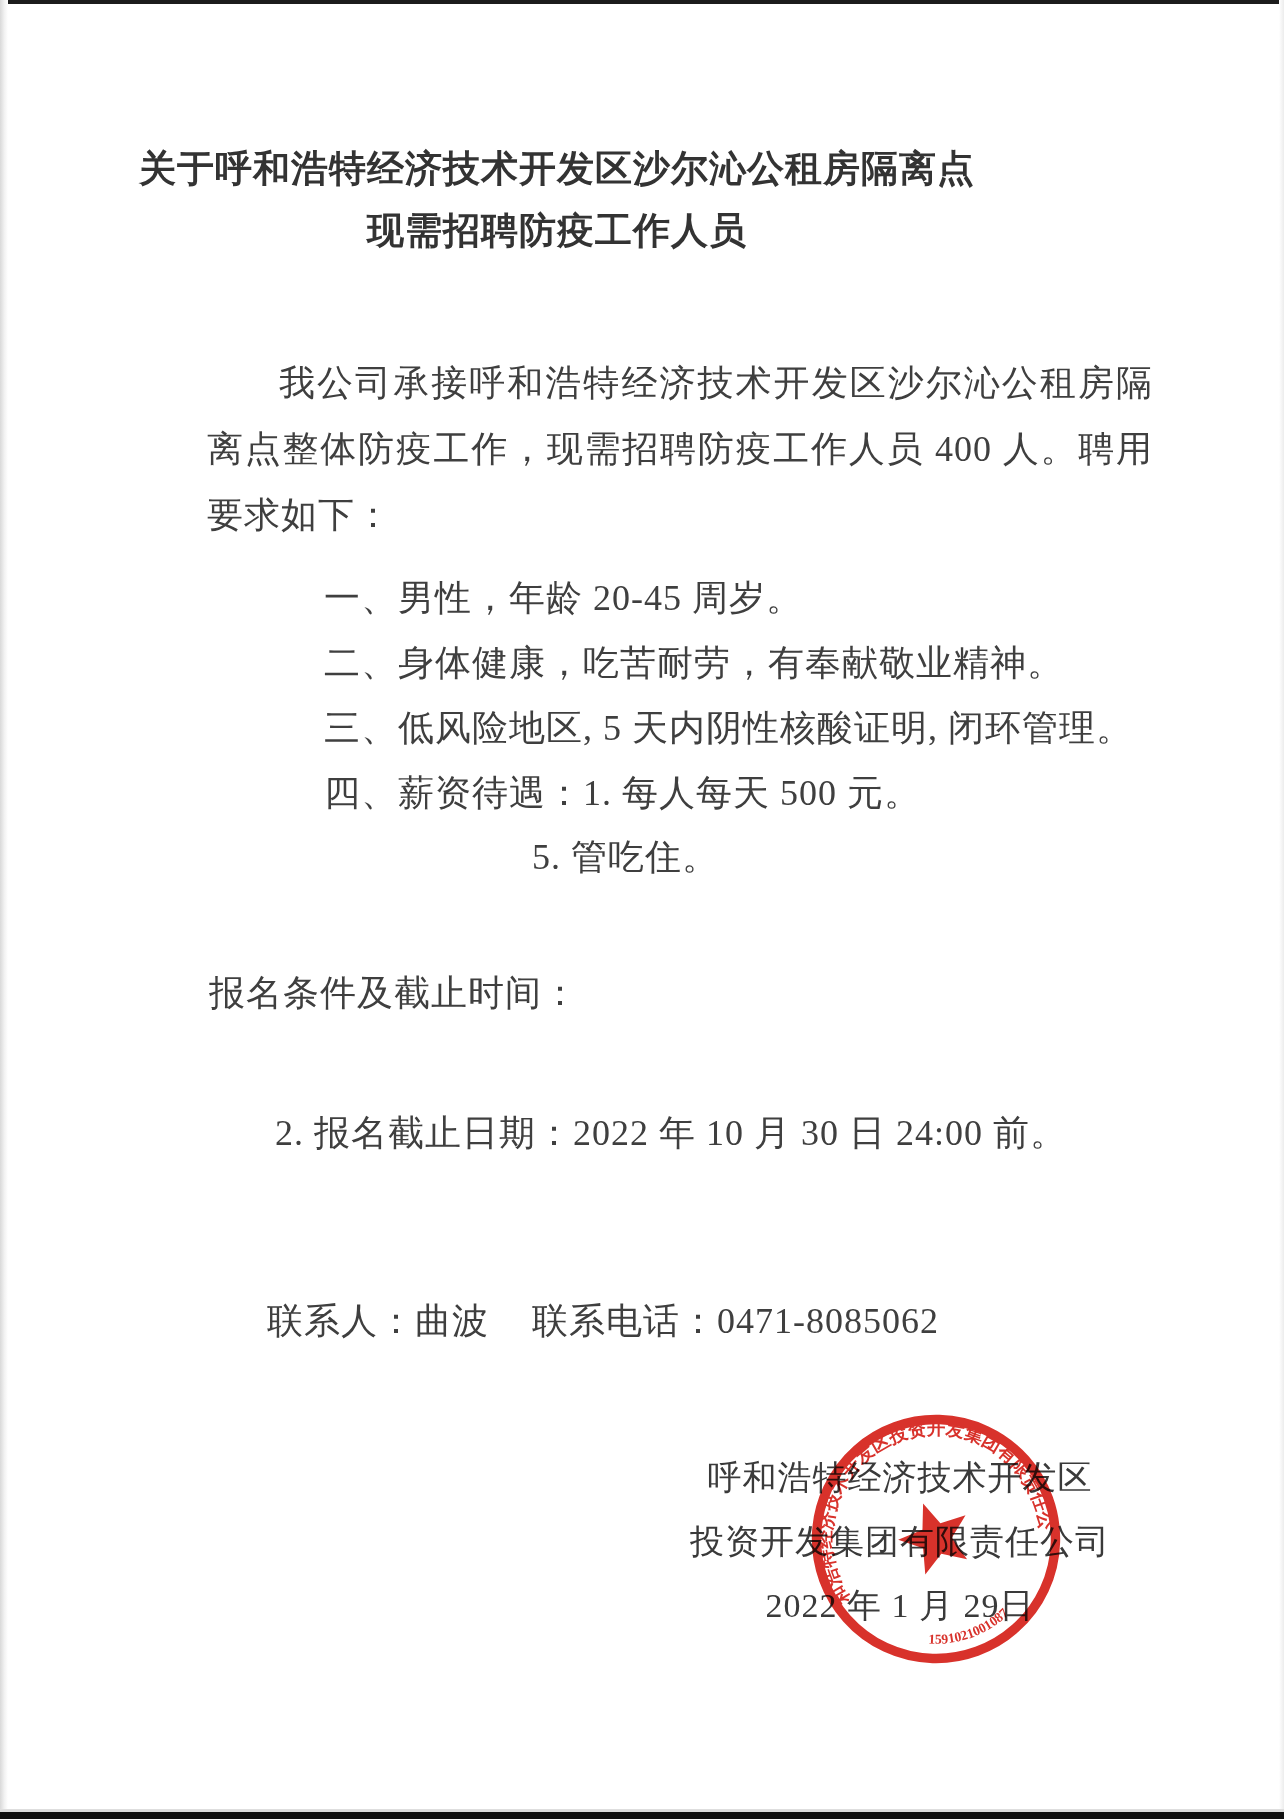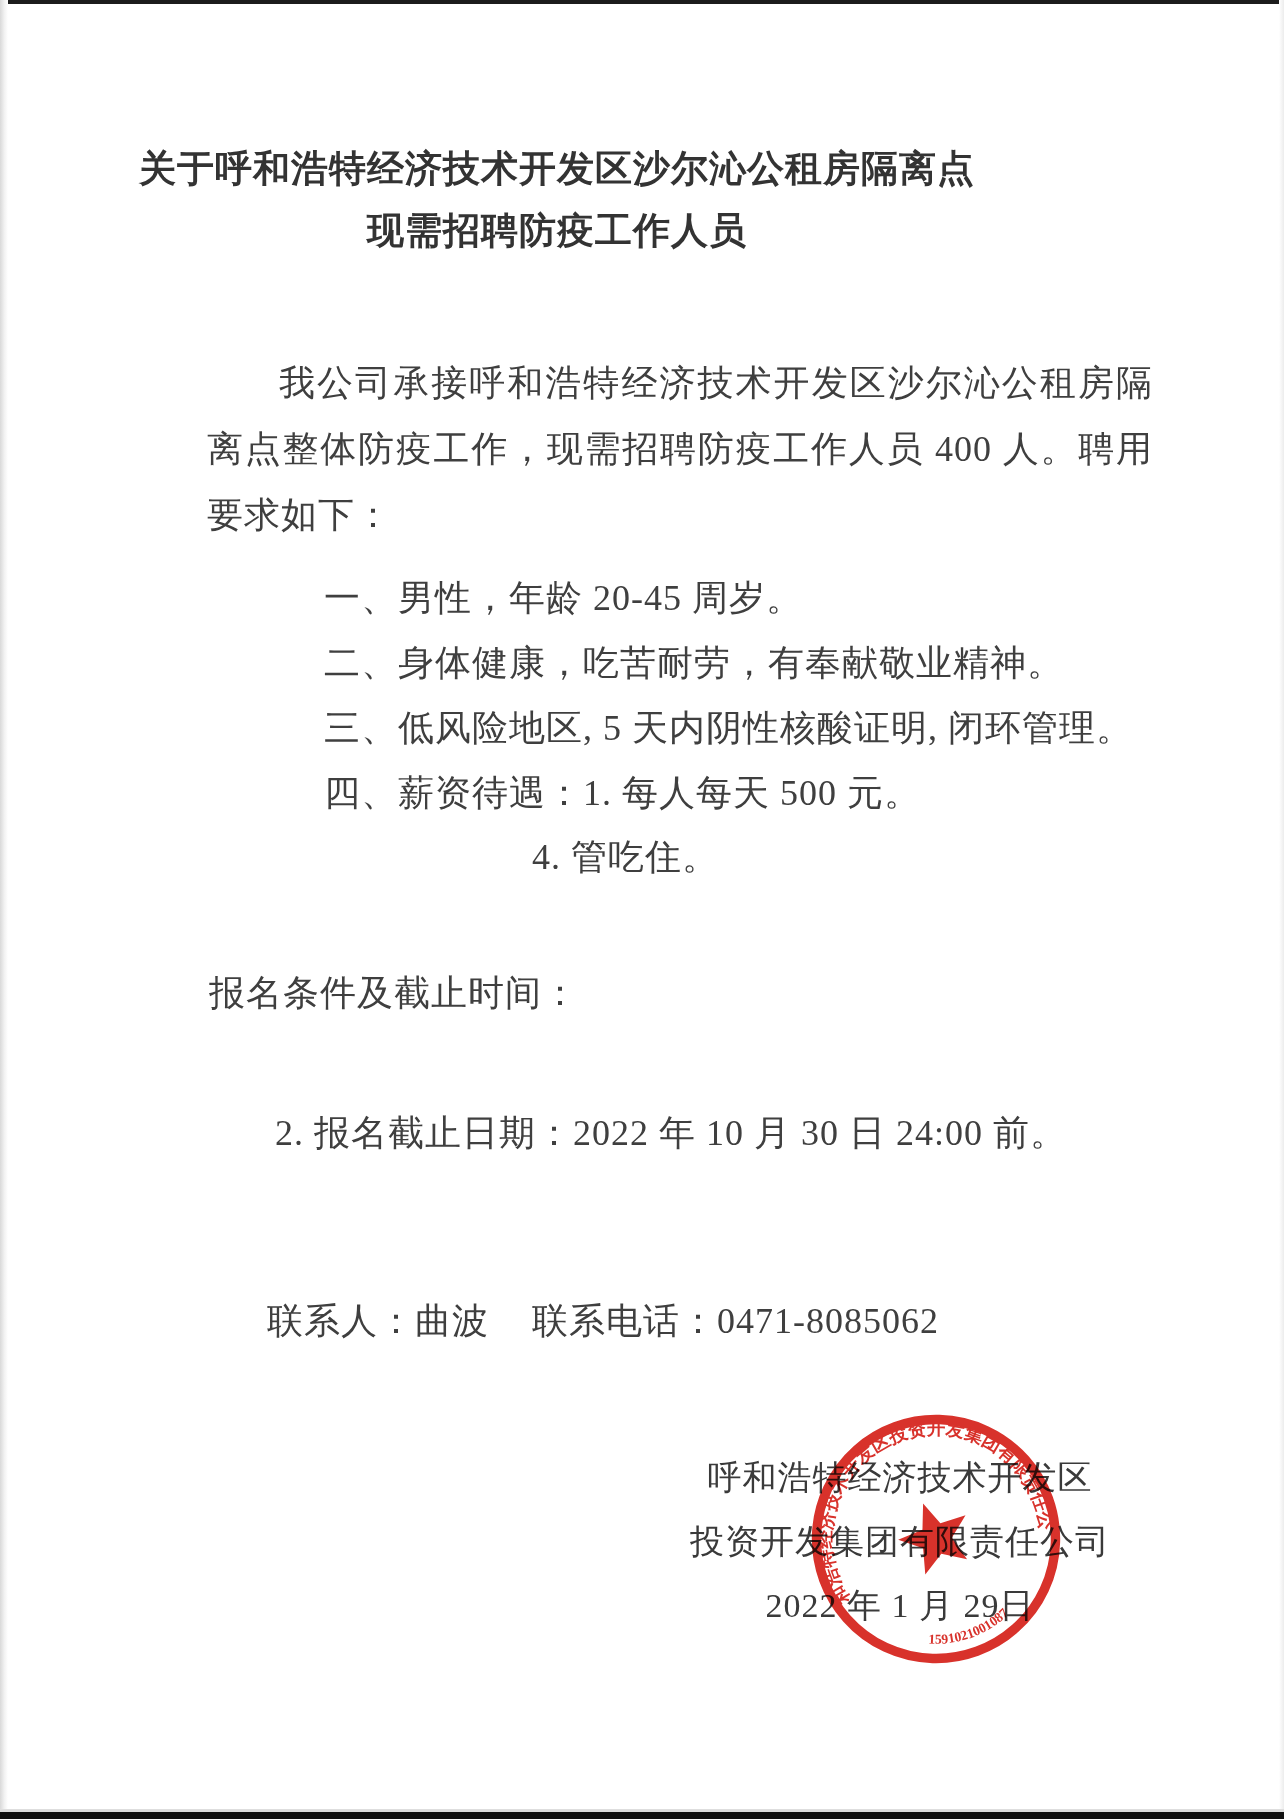--- a/index.html
+++ b/index.html
@@ -64,21 +64,21 @@
 
   <div class="body-text intro">我公司承接呼和浩特经济技术开发区沙尔沁公租房隔离点整体防疫工作，现需招聘防疫工作人员 400 人。聘用要求如下：</div>
 
   <div class="body-text req-list">
     <div>一、男性，年龄 20-45 周岁。</div>
     <div>二、身体健康，吃苦耐劳，有奉献敬业精神。</div>
     <div>三、低风险地区, 5 天内阴性核酸证明, 闭环管理。</div>
     <div>四、薪资待遇：1. 每人每天 500 元。</div>
   </div>
 
-  <div class="body-text req-sub">4. 管吃住。</div>
+  <div class="body-text req-sub">5. 管吃住。</div>
 
   <div class="body-text reg-heading">报名条件及截止时间：</div>
 
 
   <div class="body-text reg-item-2">2. 报名截止日期：2022 年 10 月 30 日 24:00 前。</div>
 
   <div class="body-text contact-row">
     <span>联系人：曲波</span>
     <span class="phone">联系电话：0471-8085062</span>
   </div>

